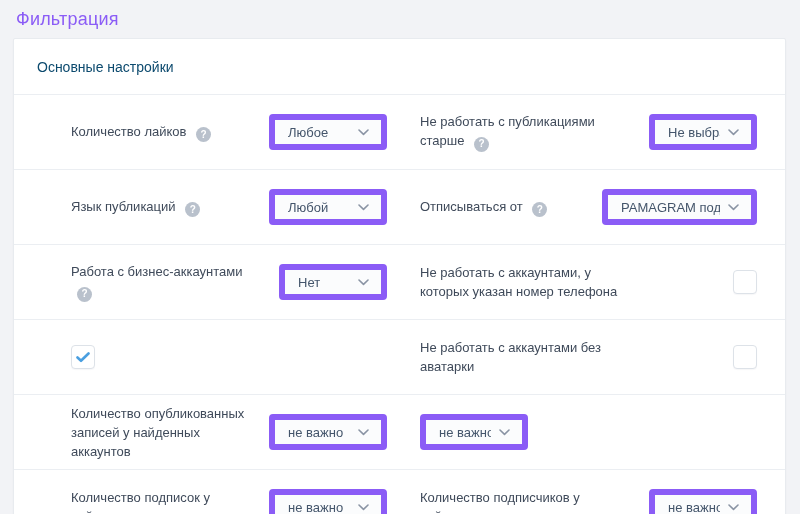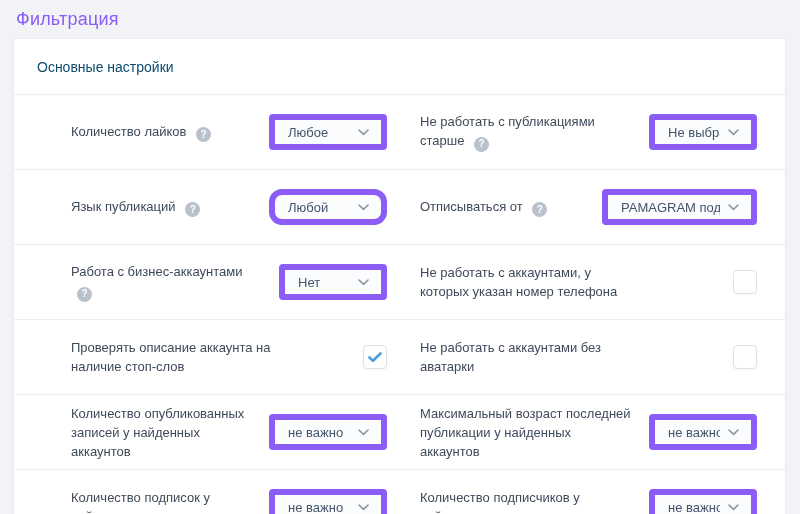--- a/index.html
+++ b/index.html
@@ -96,21 +96,21 @@
                 <svg width="11" height="7" viewBox="0 0 11 7">
                   <path d="M1 1 L5.5 5.3 L10 1" stroke="#8a94a4" stroke-width="1.6" fill="none" stroke-linecap="round" stroke-linejoin="round"></path>
                 </svg>
               </span>
             </div>
           </div>
         </div>
         <div class="row">
           <div class="cell left">
             <div class="label-wrap"><span>Язык публикаций</span> <span class="help-icon">?</span></div>
-            <div class="select" style="width: 118px; border-radius: 13px;">
+            <div class="select" style="width: 118px;">
               <span class="select-value">Любой</span>
               <span class="chevron">
                 <svg width="11" height="7" viewBox="0 0 11 7">
                   <path d="M1 1 L5.5 5.3 L10 1" stroke="#8a94a4" stroke-width="1.6" fill="none" stroke-linecap="round" stroke-linejoin="round"></path>
                 </svg>
               </span>
             </div>
           </div>
           <div class="cell right">
             <div class="label-wrap"><span>Отписываться от</span> <span class="help-icon">?</span></div>
@@ -136,21 +136,20 @@
               </span>
             </div>
           </div>
           <div class="cell right">
             <div class="label-wrap"><span>Не работать с аккаунтами, у которых указан номер телефона</span></div>
             <div class="checkbox"></div>
           </div>
         </div>
         <div class="row">
           <div class="cell left">
-            <div class="label-wrap"><span>Проверять описание аккаунта на наличие стоп-слов</span></div>
             <div class="checkbox">
               <span style="display: flex;">
                 <svg width="14" height="11" viewBox="0 0 14 11">
                   <path d="M1.5 5.5 L5 8.8 L12.5 1.5" stroke="#4a9fe0" stroke-width="2.6" fill="none" stroke-linecap="round" stroke-linejoin="round"></path>
                 </svg>
               </span>
             </div>
           </div>
           <div class="cell right">
             <div class="label-wrap"><span>Не работать с аккаунтами без аватарки</span></div>
@@ -163,21 +162,20 @@
             <div class="select" style="width: 118px;">
               <span class="select-value">не важно</span>
               <span class="chevron">
                 <svg width="11" height="7" viewBox="0 0 11 7">
                   <path d="M1 1 L5.5 5.3 L10 1" stroke="#8a94a4" stroke-width="1.6" fill="none" stroke-linecap="round" stroke-linejoin="round"></path>
                 </svg>
               </span>
             </div>
           </div>
           <div class="cell right">
-            <div class="label-wrap"><span>Максимальный возраст последней публикации у найденных аккаунтов</span></div>
             <div class="select" style="width: 108px;">
               <span class="select-value">не важно</span>
               <span class="chevron">
                 <svg width="11" height="7" viewBox="0 0 11 7">
                   <path d="M1 1 L5.5 5.3 L10 1" stroke="#8a94a4" stroke-width="1.6" fill="none" stroke-linecap="round" stroke-linejoin="round"></path>
                 </svg>
               </span>
             </div>
           </div>
         </div>

